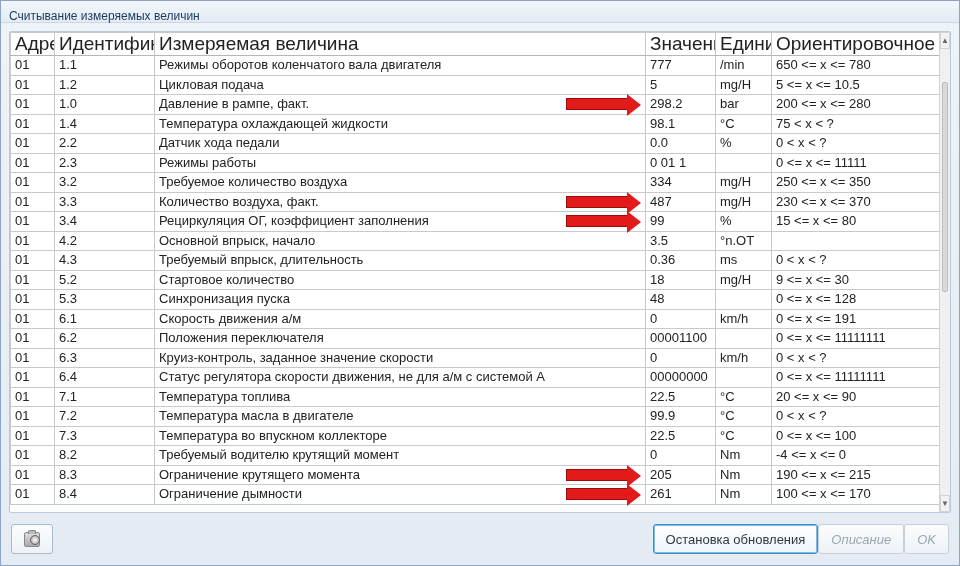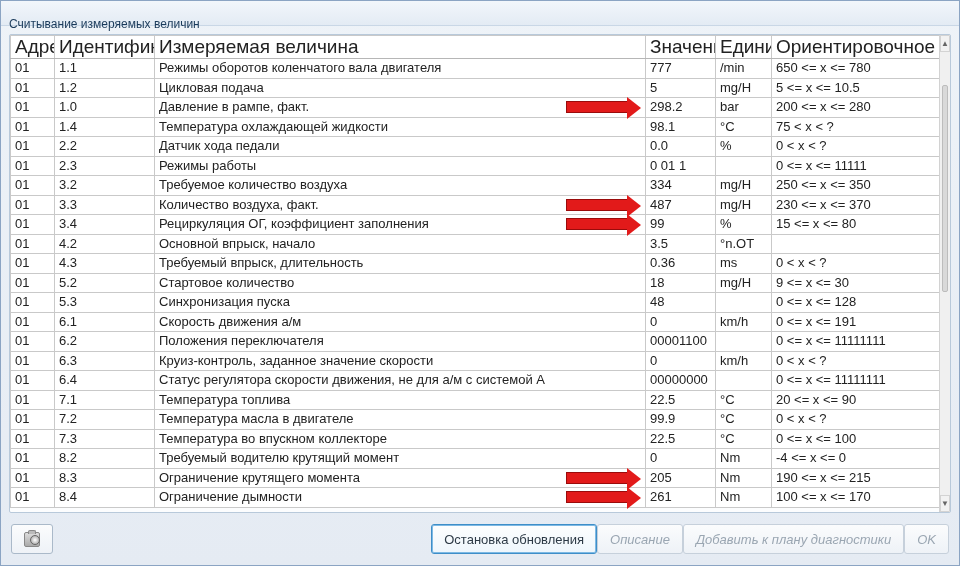--- a/index.html
+++ b/index.html
@@ -16,21 +16,21 @@
     width: 960px; height: 566px;
     background: linear-gradient(to bottom, #eef3f8 0%, #e5ebf3 100%);
     border: 1px solid #8ba4c3;
     position: relative;
     display: flex;
     flex-direction: column;
   }
   .titlebar {
     height: 22px;
     line-height: 22px;
-    padding: 12px 8px;
+    padding: 4px 8px;
     font-size: 12px;
     color: #1a3a5a;
     background: linear-gradient(to bottom, #f2f6fb 0%, #e3ebf4 100%);
     border-bottom: 1px solid #c9d7e6;
   }
   .content-panel {
     margin: 8px 8px 0 8px;
     flex: 1 1 auto;
     background: #fcfdfe;
     border: 1px solid #b8c9da;
@@ -397,16 +397,15 @@
     </div>
   </div>
 
   <div class="bottom-bar">
     <div class="btn" style="width:42px;">
       <span class="icon-camera"></span>
     </div>
     <div class="spacer"></div>
     <div class="btn primary">Остановка обновления</div>
     <div class="btn disabled">Описание</div>
-    <div class="btn disabled">Добавить к плану диагностики</div>
     <div class="btn disabled">OK</div>
   </div>
 </div>
 
 </body></html>

